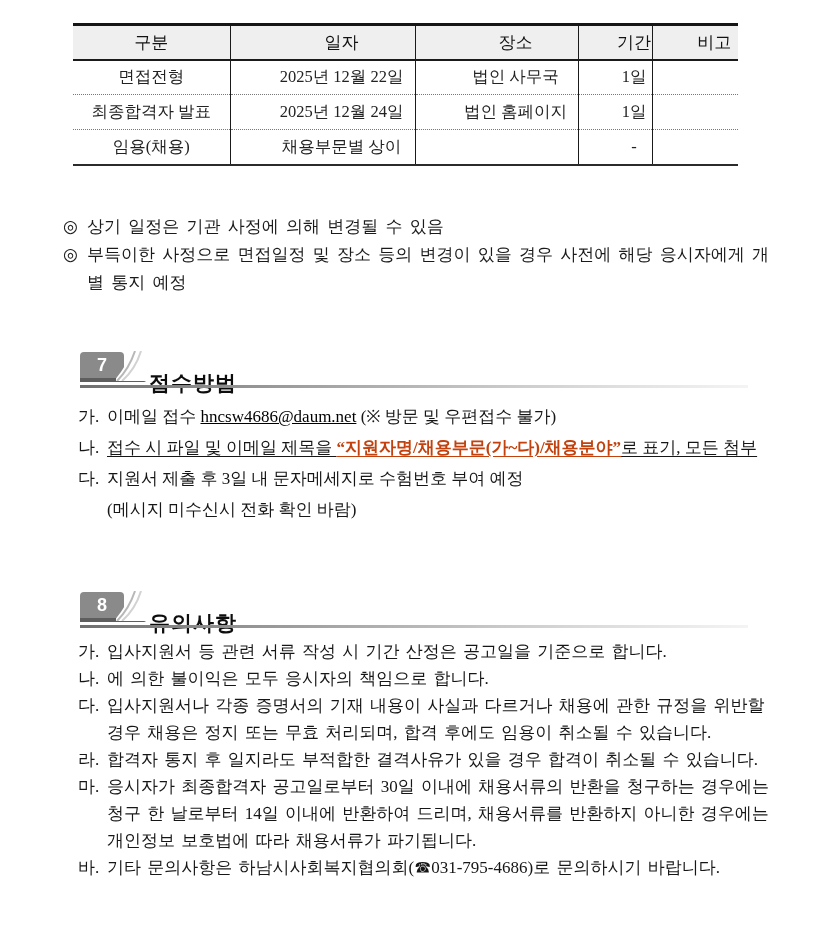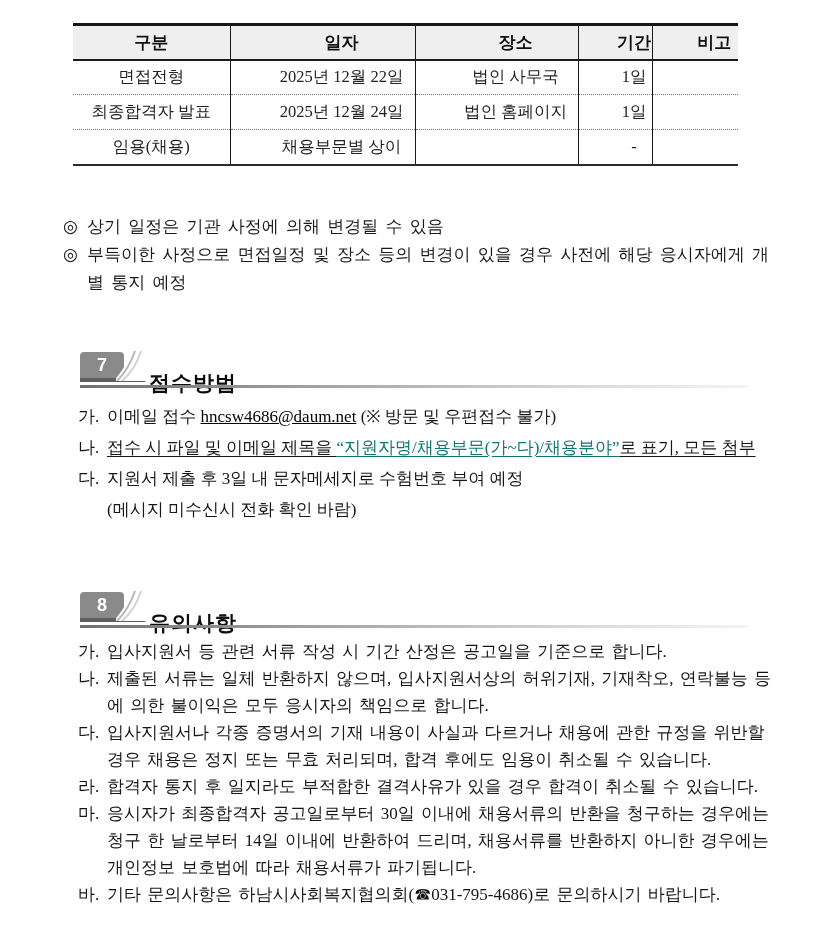--- a/index.html
+++ b/index.html
@@ -19,21 +19,21 @@
     border-top: 3px solid #151515;
     border-bottom: 2px solid #2b2b2b;
   }
   table.sched th, table.sched td {
     text-align: center; vertical-align: middle;
     overflow: hidden; white-space: nowrap;
   }
   table.sched th {
     height: 35px; background: #efefef;
     font-family: "Liberation Sans", "DejaVu Sans", sans-serif;
-    font-size: 17px; font-weight: bold; color: #111;
+    font-size: 17px; font-weight: normal; color: #111;
     border-bottom: 2px solid #1a1a1a;
   }
   table.sched td { height: 35px; font-size: 16.5px; color: #222; }
   table.sched th + th, table.sched td + td { border-left: 1.5px solid #1a1a1a; padding-left: 38px; }
   table.sched tr.r + tr.r td { border-top: 1.2px dotted #777; }
 
   
   .notes { position: absolute; left: 63px; top: 213px; width: 712px;
            font-size: 17px; line-height: 28px; word-spacing: 3px; }
   .note { display: flex; }
@@ -61,21 +61,21 @@
 
   
   .sec-body { position: absolute; left: 78px; width: 700px;
               font-size: 17px; color: #161616; }
   .s7 { line-height: 31px; }
   .s8 { line-height: 27px; word-spacing: 2px; }
   .item { display: flex; }
   .item .lbl { flex: 0 0 29px; }
   .item .ibody { flex: 1; }
   .blue { color: #000000; text-decoration: underline; }
-  .bluebold { color: #0f766e; font-weight: normal; }
+  .bluebold { color: #c2410c; font-weight: bold; }
   .u { text-decoration: underline; text-underline-offset: 3px; }
 </style>
 </head>
 <body>
 
 <div class="tbl-wrap">
   <table class="sched">
     <colgroup>
       <col style="width:157px">
         <col style="width:185px">
@@ -179,21 +179,20 @@
 <div class="sec-body s8" style="top:638px">
   <div class="item">
     <span class="lbl">가.</span>
     <span class="ibody">
       <div>입사지원서 등 관련 서류 작성 시 기간 산정은 공고일을 기준으로 합니다.</div>
     </span>
   </div>
   <div class="item">
     <span class="lbl">나.</span>
     <span class="ibody">
-      <div>제출된 서류는 일체 반환하지 않으며, 입사지원서상의 허위기재, 기재착오, 연락불능 등</div>
       <div>에 의한 불이익은 모두 응시자의 책임으로 합니다.</div>
     </span>
   </div>
   <div class="item">
     <span class="lbl">다.</span>
     <span class="ibody">
       <div>입사지원서나 각종 증명서의 기재 내용이 사실과 다르거나 채용에 관한 규정을 위반할</div>
       <div>경우 채용은 정지 또는 무효 처리되며, 합격 후에도 임용이 취소될 수 있습니다.</div>
     </span>
   </div>

